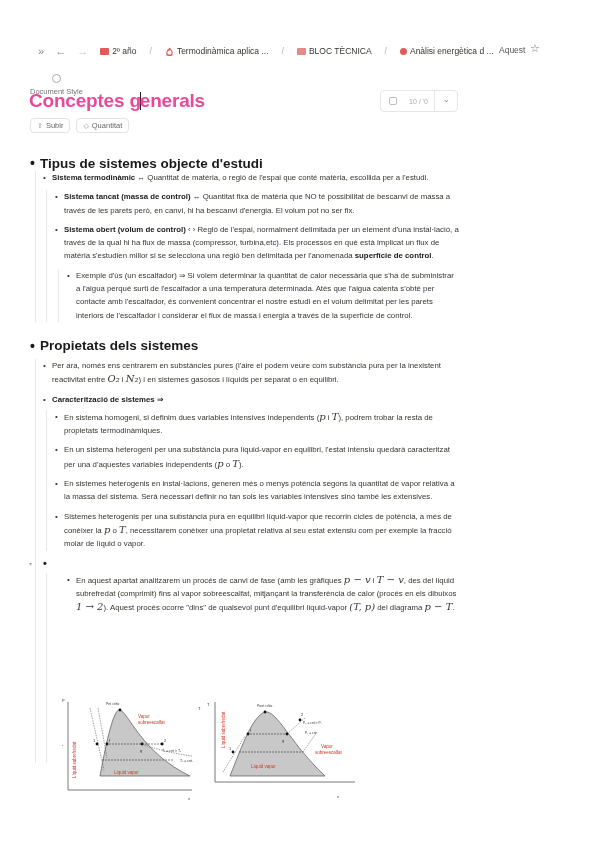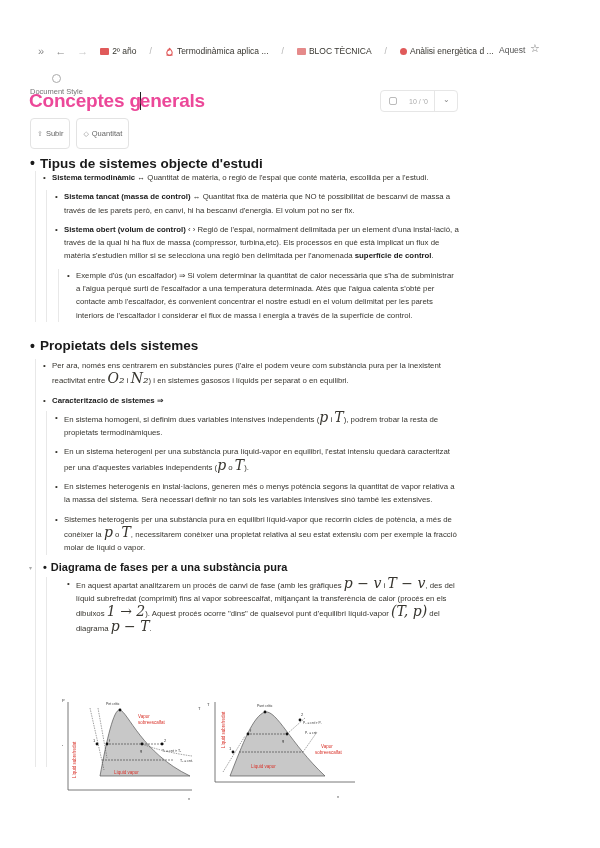--- a/index.html
+++ b/index.html
@@ -19,39 +19,39 @@
     .dot-icon { width: 7px; height: 7px; border-radius: 50%; background: #e05a5a; display: inline-block; }
     .share { position: absolute; left: 499px; top: 5px; font-size: 8.5px; color: #555; cursor: pointer; }
     .star { position: absolute; left: 530px; top: 2px; font-size: 11px; color: #777; cursor: pointer; }
 
     .docstyle { position: absolute; left: 30px; top: 74px; font-size: 7.5px; color: #777; display: flex; align-items: center; gap: 4px; flex-direction: column; }
     .docstyle .ds-icon { width: 9px; height: 9px; border: 1px solid #aaa; border-radius: 50%; display: inline-block; }
     .title { position: absolute; left: 29px; top: 90px; font-size: 19px; font-weight: bold; color: #ec4899; letter-spacing: -0.2px; }
     .caret { display: inline-block; width: 1px; height: 18px; background: #222; vertical-align: -3px; margin: 0 -1px; }
 
     .chips { position: absolute; left: 30px; top: 118px; display: flex; gap: 6px; }
-    .chip { border: 1px solid #e3e3e3; border-radius: 4px; font-size: 7.5px; color: #666; padding: 2px 6px; display: flex; align-items: center; gap: 3px; height: 31px; cursor: pointer; }
+    .chip { border: 1px solid #e3e3e3; border-radius: 4px; font-size: 7.5px; color: #666; padding: 2px 6px; display: flex; align-items: flex-end; gap: 3px; height: 15px; cursor: pointer; }
     .chip .ci { font-size: 7px; color: #999; }
 
     .counter { position: absolute; left: 380px; top: 90px; width: 78px; height: 22px; border: 1px solid #e6e6e6; border-radius: 4px; display: flex; align-items: center; font-size: 7px; color: #aaa; }
     .counter .cnt-icon { margin-left: 8px; width: 8px; height: 8px; border: 1px solid #bbb; border-radius: 2px; }
     .counter .cnt-txt { margin-left: 12px; }
     .counter .cnt-div { position: absolute; left: 53px; top: 0; width: 1px; height: 20px; background: #e6e6e6; }
     .counter .cnt-chev { position: absolute; left: 62px; top: 4px; font-size: 8px; color: #888; cursor: pointer; }
 
     .content { position: absolute; left: 30px; top: 150px; width: 430px; }
     .h2 { font-size: 13.5px; font-weight: bold; color: #1a1a1a; display: flex; align-items: center; }
     .h2 .bul { font-size: 14px; margin-right: 5px; }
     .h2.h3 { font-size: 11px; }
     p.t { font-size: 7.8px; line-height: 13.3px; color: #37352f; }
     .li { position: relative; padding-left: 9px; }
     .li::before { content: "•"; position: absolute; left: 0; top: 0; font-size: 8px; line-height: 13.3px; }
     .guide { border-left: 1px solid #e8e8e8; }
     b { color: #1a1a1a; }
-    i.m { font-family: "DejaVu Serif", serif; font-style: italic; font-size: 14px; }
+    i.m { font-family: "DejaVu Serif", serif; font-style: italic; font-size: 10px; }
 
     .fig { position: absolute; }
     .toggle { position: absolute; left: -2px; top: 3px; font-size: 6px; color: #aaa; }
   </style>
 </head>
 <body>
 
 <div class="topbar">
   <div class="nav">
     <span>»</span>
@@ -137,21 +137,20 @@
     <div class="guide" style="margin-left:3px; padding-left:8px; margin-top:4px;">
       <p class="t li"><span>En sistema homogeni, si definim dues variables intensives independents (</span><i class="m">p</i><span> i </span><i class="m">T</i><span>), podrem trobar la resta de propietats termodinàmiques.</span></p>
       <p class="t li" style="margin-top:6px;"><span>En un sistema heterogeni per una substància pura líquid-vapor en equilibri, l'estat intensiu quedarà caracteritzat per una d'aquestes variables independents (</span><i class="m">p</i><span> o </span><i class="m">T</i><span>).</span></p>
       <p class="t li" style="margin-top:6px;">En sistemes heterogenis en instal·lacions, generen més o menys potència segons la quantitat de vapor relativa a la massa del sistema. Serà necessari definir no tan sols les variables intensives sinó també les extensives.</p>
       <p class="t li" style="margin-top:6px;"><span>Sistemes heterogenis per una substància pura en equilibri líquid-vapor que recorrin cicles de potència, a més de conèixer la </span><i class="m">p</i><span> o </span><i class="m">T</i><span>, necessitarem conèixer una propietat relativa al seu estat extensiu com per exemple la fracció molar de líquid o vapor.</span></p>
     </div>
 
     <div class="h2 h3" style="margin-top:6px; position:relative;">
       <span class="toggle" style="left:-14px;">▾</span>
       <span class="bul" style="font-size:11px; margin-right:4px;">•</span>
-      <span>Diagrama de fases per a una substància pura</span>
     </div>
     <div class="guide" style="margin-left:3px; padding-left:20px; margin-top:4px; height:190px;">
       <p class="t li"><span>En aquest apartat analitzarem un procés de canvi de fase (amb les gràfiques </span><i class="m">p − v</i><span> i </span><i class="m">T − v</i><span>, des del líquid subrefredat (comprimit) fins al vapor sobreescalfat, mitjançant la transferència de calor (procés en els dibuixos </span><i class="m">1 → 2</i><span>). Aquest procés ocorre "dins" de qualsevol punt d'equilibri líquid-vapor </span><i class="m">(T, p)</i><span> del diagrama </span><i class="m">p − T</i><span>.</span></p>
     </div>
   </div>
 </div>
 
 <svg class="fig" style="left:62px; top:698px;" width="140" height="105" viewBox="0 0 140 105" font-family="Liberation Sans, sans-serif">
   <line x1="6" y1="4" x2="6" y2="92" stroke="#555" stroke-width="0.8"></line>
   <line x1="6" y1="92" x2="130" y2="92" stroke="#555" stroke-width="0.8"></line>

